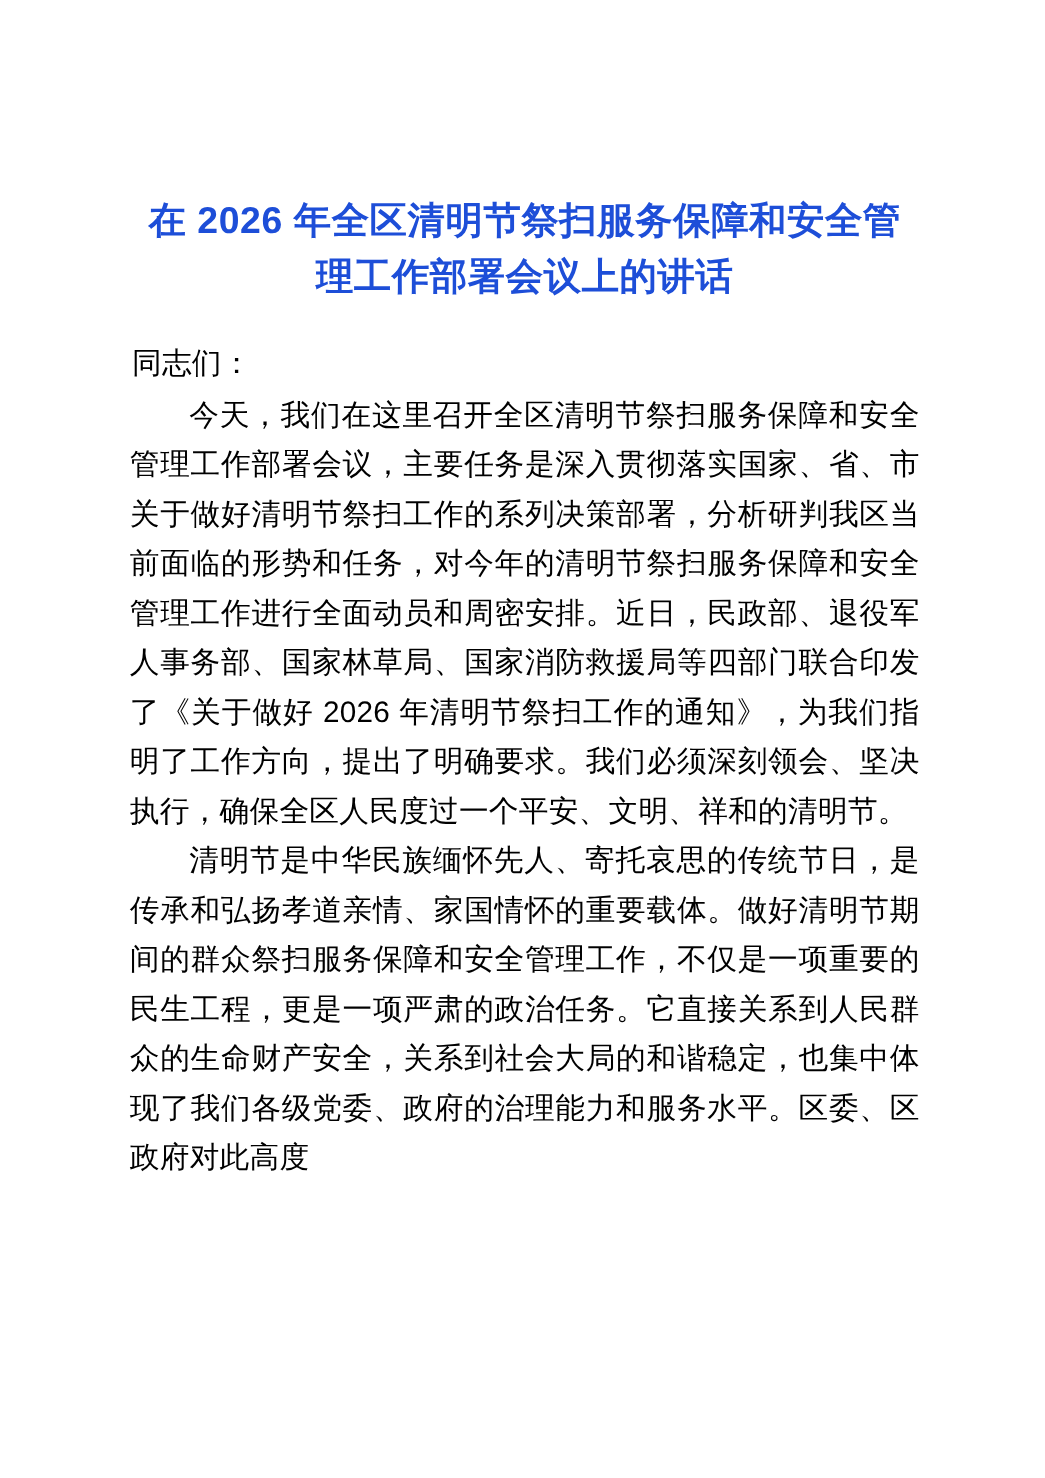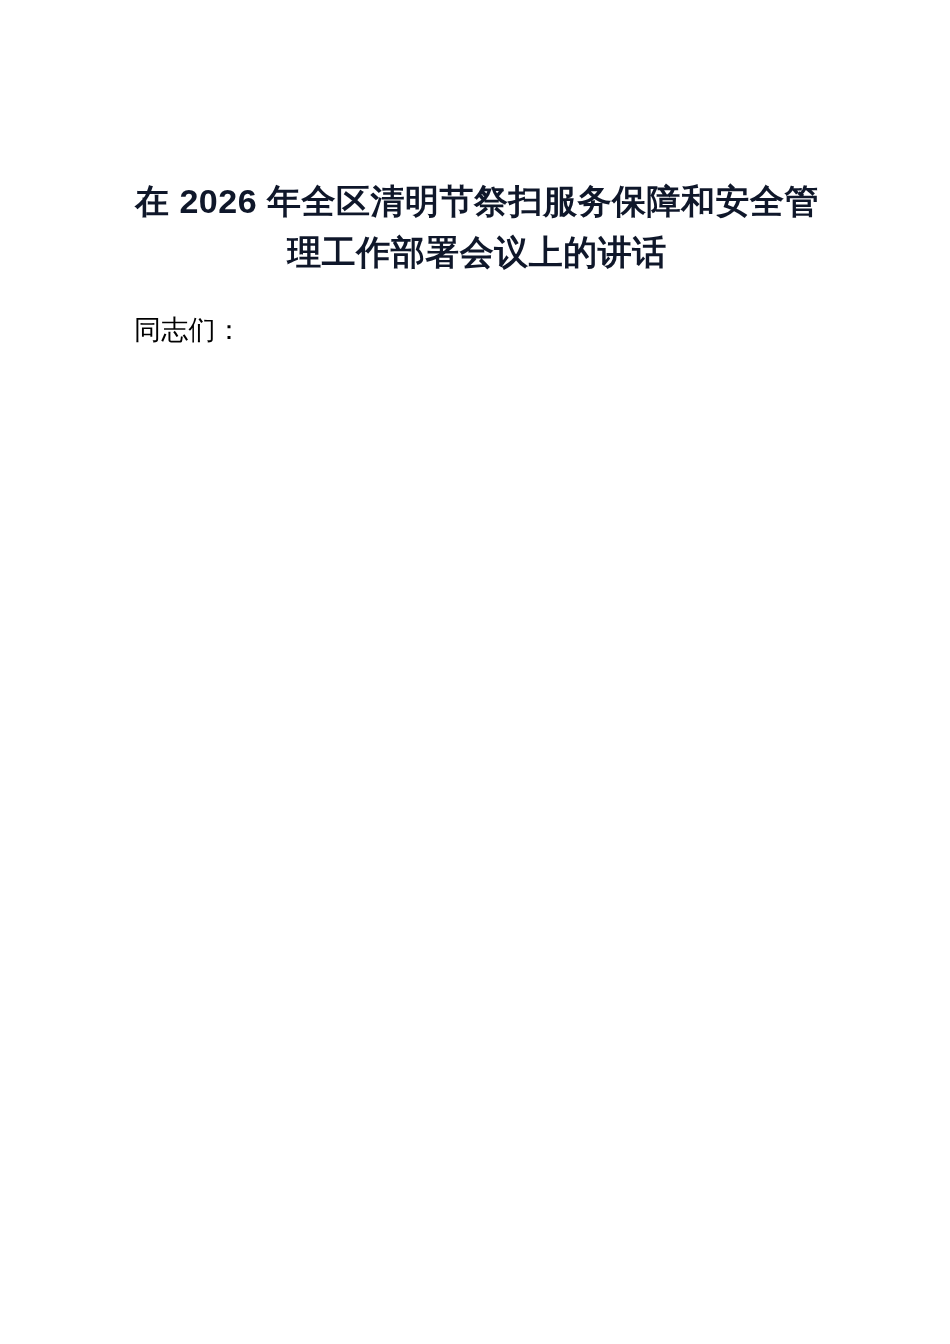--- a/index.html
+++ b/index.html
@@ -27,28 +27,28 @@
   }
 
   
   .doc-title {
     font-size: 34px;
     font-weight: bold;
     line-height: 51px;
     text-align: center;
     letter-spacing: 0.5px;
     margin: 0 0 30px 0;
-    color: #0f172a;
+    color: #1d4ed8;
   }
 
   
   .salutation {
     font-size: 27px;
     line-height: 45px;
-    margin: 16px;
+    margin: 2px;
     text-align: left;
     letter-spacing: 0.2px;
   }
 
   .para {
     font-size: 27px;
     line-height: 45px;
     margin: 0;
     text-align: justify;
     text-justify: inter-ideograph;
@@ -65,16 +65,18 @@
 <body>
 
 <div class="page">
   <div class="content">
 
     <h1 class="doc-title">在 2026 年全区清明节祭扫服务保障和安全管理工作部署会议上的讲话</h1>
 
     <p class="salutation">同志们：</p>
 
 
+    <p class="para">今天，我们在这里召开全区清明节祭扫服务保障和安全管理工作部署会议，主要任务是深入贯彻落实国家、省、市关于做好清明节祭扫工作的系列决策部署，分析研判我区当前面临的形势和任务，对今年的清明节祭扫服务保障和安全管理工作进行全面动员和周密安排。近日，民政部、退役军人事务部、国家林草局、国家消防救援局等四部门联合印发了《关于做好 2026 年清明节祭扫工作的通知》，为我们指明了工作方向，提出了明确要求。我们必须深刻领会、坚决执行，确保全区人民度过一个平安、文明、祥和的清明节。</p>
 
+    <p class="para para-last">清明节是中华民族缅怀先人、寄托哀思的传统节日，是传承和弘扬孝道亲情、家国情怀的重要载体。做好清明节期间的群众祭扫服务保障和安全管理工作，不仅是一项重要的民生工程，更是一项严肃的政治任务。它直接关系到人民群众的生命财产安全，关系到社会大局的和谐稳定，也集中体现了我们各级党委、政府的治理能力和服务水平。区委、区政府对此高度</p>
 
   </div>
 </div>
 
 </body></html>

